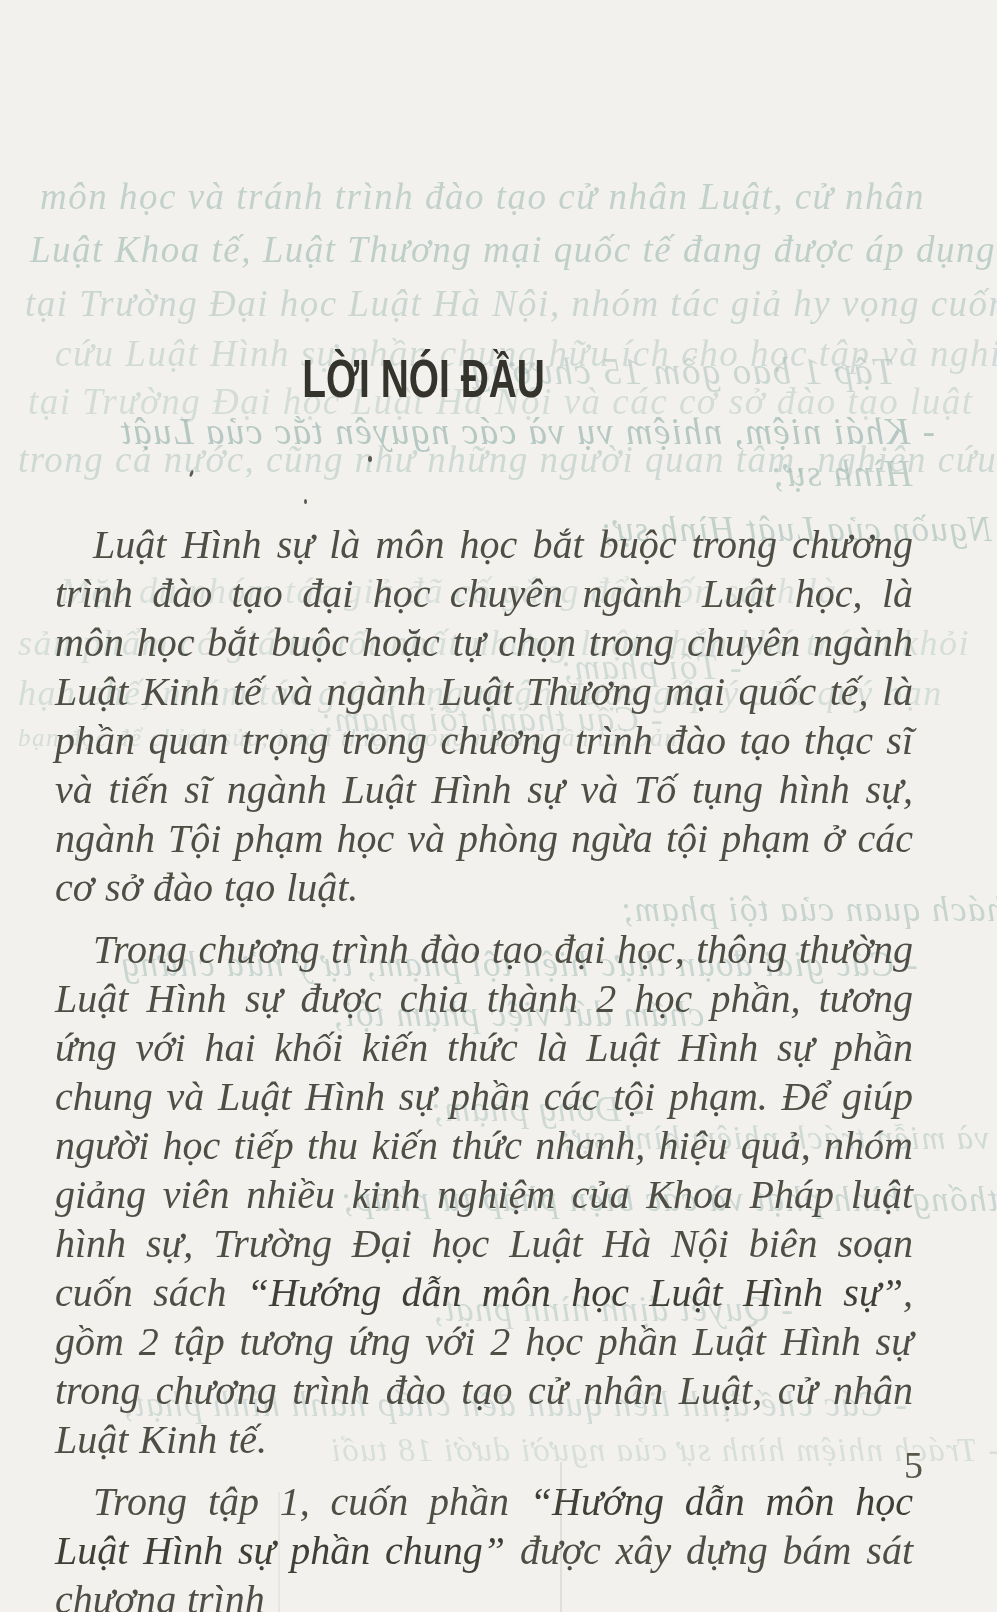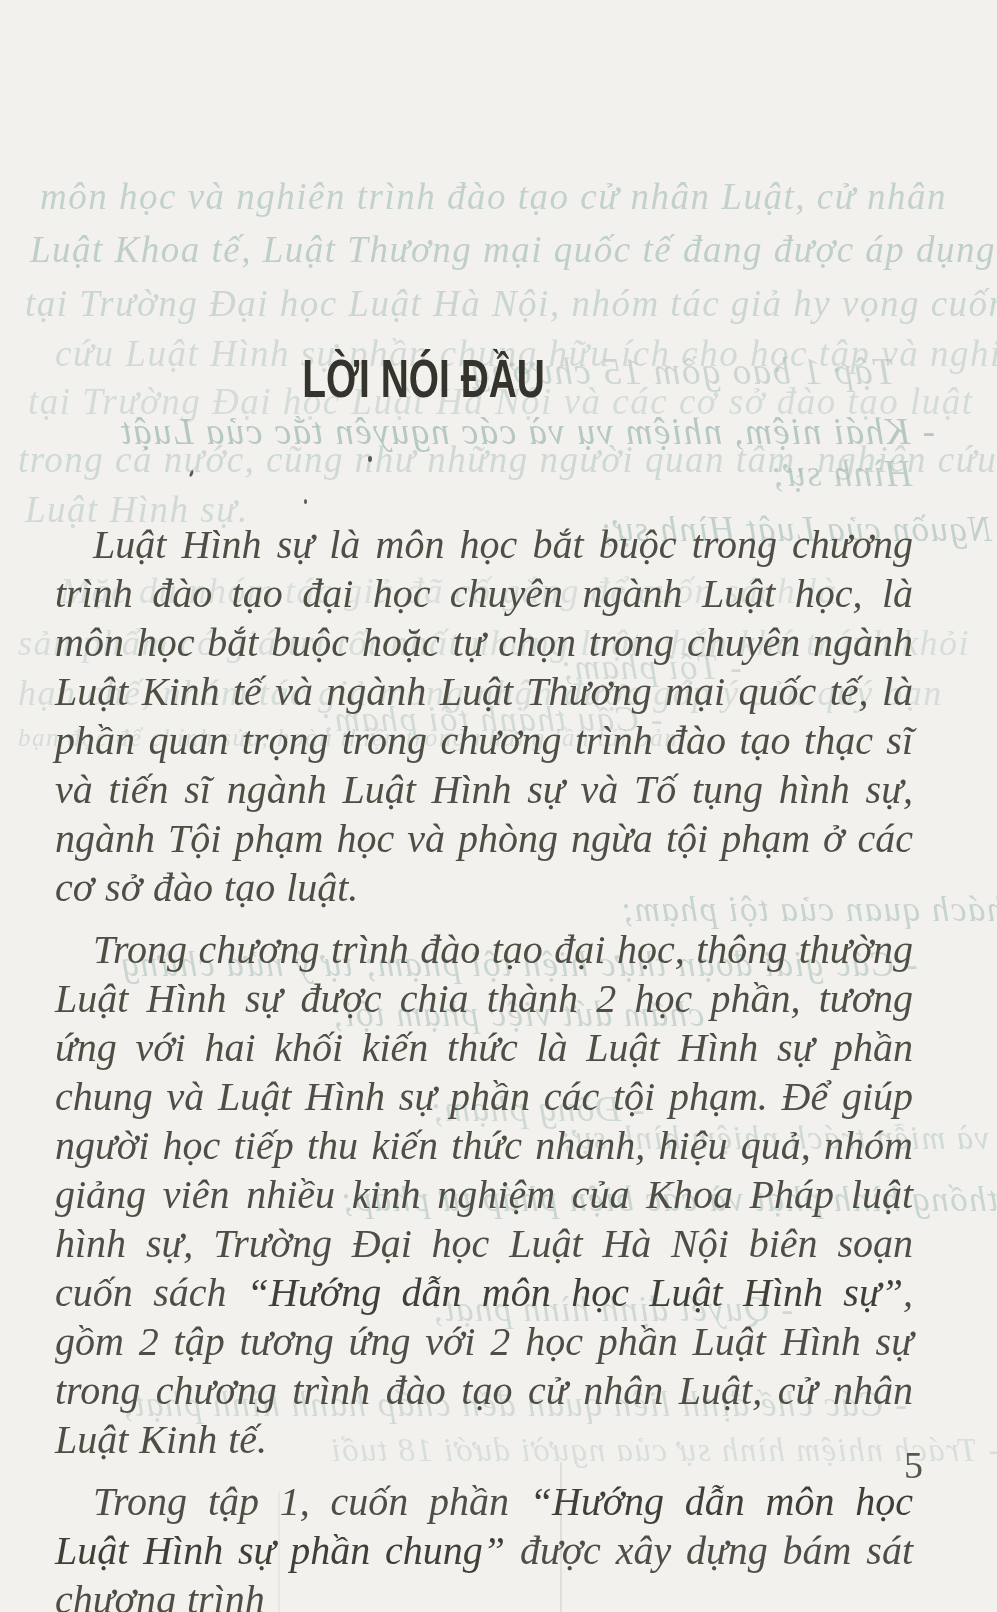--- a/index.html
+++ b/index.html
@@ -64,30 +64,29 @@
   .speck.p1 { left: 368px; top: 456px; width: 4px; height: 6px; }
   .speck.p2 { left: 304px; top: 499px; width: 3px; height: 5px; }
   .speck.p3 { left: 190px; top: 470px; width: 3px; height: 7px; transform: rotate(20deg); }
 </style>
 </head>
 <body>
 
 <div class="page">
 
   <div class="ghost-layer">
-      <div class="ghost" style="top: 175px; left: 40px; font-size: 37px; opacity: 0.55;">môn học và nghiên trình đào tạo cử nhân Luật, cử nhân</div>
+      <div class="ghost" style="top: 175px; left: 40px; font-size: 37px; opacity: 0.55;">môn học và tránh trình đào tạo cử nhân Luật, cử nhân</div>
       <div class="ghost" style="top: 228px; left: 30px; font-size: 37px; opacity: 0.6;">Luật Khoa tế, Luật Thương mại quốc tế đang được áp dụng</div>
       <div class="ghost" style="top: 282px; left: 25px; font-size: 37px; opacity: 0.45;">tại Trường Đại học Luật Hà Nội, nhóm tác giả hy vọng cuốn</div>
       <div class="ghost" style="top: 332px; left: 55px; font-size: 37px; opacity: 0.38;">cứu Luật Hình sự phần chung hữu ích cho học tập và nghiên</div>
       <div class="ghost mir" style="top: 350px; left: 470px; font-size: 37px; opacity: 0.45;">Tập 1 bao gồm 15 chương</div>
       <div class="ghost" style="top: 380px; left: 28px; font-size: 37px; opacity: 0.35;">tại Trường Đại học Luật Hà Nội và các cơ sở đào tạo luật</div>
       <div class="ghost mir" style="top: 410px; left: 120px; font-size: 37px; opacity: 0.7;">- Khái niệm, nhiệm vụ và các nguyên tắc của Luật</div>
       <div class="ghost" style="top: 438px; left: 18px; font-size: 37px; opacity: 0.42;">trong cả nước, cũng như những người quan tâm, nghiên cứu</div>
       <div class="ghost mir" style="top: 452px; left: 770px; font-size: 37px; opacity: 0.6;">Hình sự;</div>
-      <div class="ghost" style="top: 488px; left: 25px; font-size: 37px; opacity: 0.4;">Luật Hình sự.</div>
       <div class="ghost mir" style="top: 510px; left: 600px; font-size: 35px; opacity: 0.55;">- Nguồn của Luật Hình sự;</div>
       <div class="ghost" style="top: 570px; left: 60px; font-size: 36px; opacity: 0.3;">Mặc dù nhóm tác giả đã cố gắng để cuốn sách là</div>
       <div class="ghost" style="top: 622px; left: 18px; font-size: 36px; opacity: 0.32;">sản phẩm có giá trị tốt nhất nhưng luật chắn khó tránh khỏi</div>
       <div class="ghost mir" style="top: 648px; left: 560px; font-size: 35px; opacity: 0.4;">- Tội phạm;</div>
       <div class="ghost" style="top: 672px; left: 18px; font-size: 36px; opacity: 0.34;">hạn chế, nhóm tác giả mong nhận được góp ý của quý bạn</div>
       <div class="ghost mir" style="top: 700px; left: 320px; font-size: 35px; opacity: 0.38;">- Cấu thành tội phạm;</div>
       <div class="ghost" style="top: 724px; left: 18px; font-size: 25px; opacity: 0.34;">bạn đọc để chỉnh sửa, hoàn thiện trong những lần tái bản</div>
       <div class="ghost mir" style="top: 890px; left: 620px; font-size: 35px; opacity: 0.5;">- Mặt khách quan của tội phạm;</div>
       <div class="ghost mir" style="top: 945px; left: 120px; font-size: 35px; opacity: 0.48;">- Các giai đoạn thực hiện tội phạm; tự ý nửa chừng</div>
       <div class="ghost mir" style="top: 995px; left: 330px; font-size: 35px; opacity: 0.48;">chấm dứt việc phạm tội;</div>

